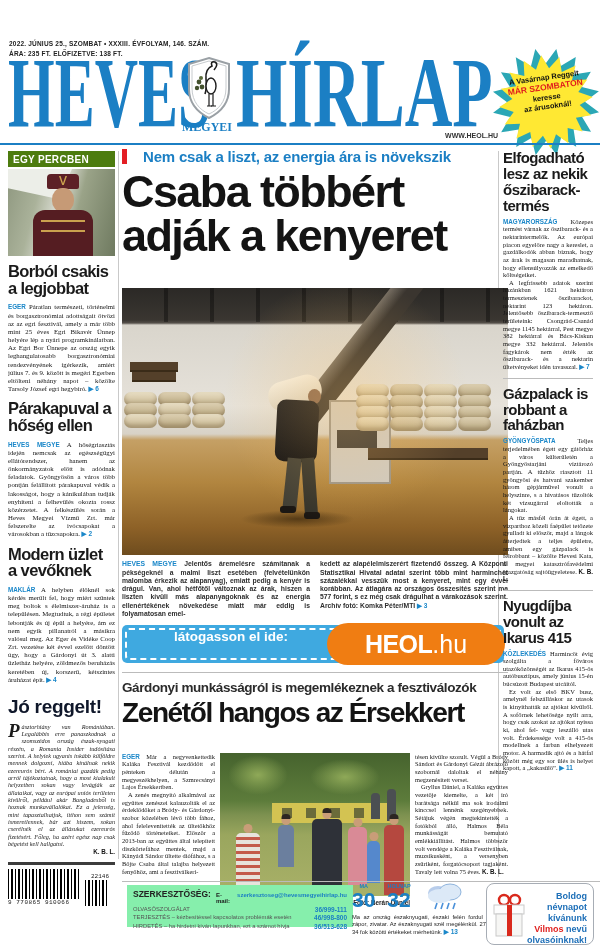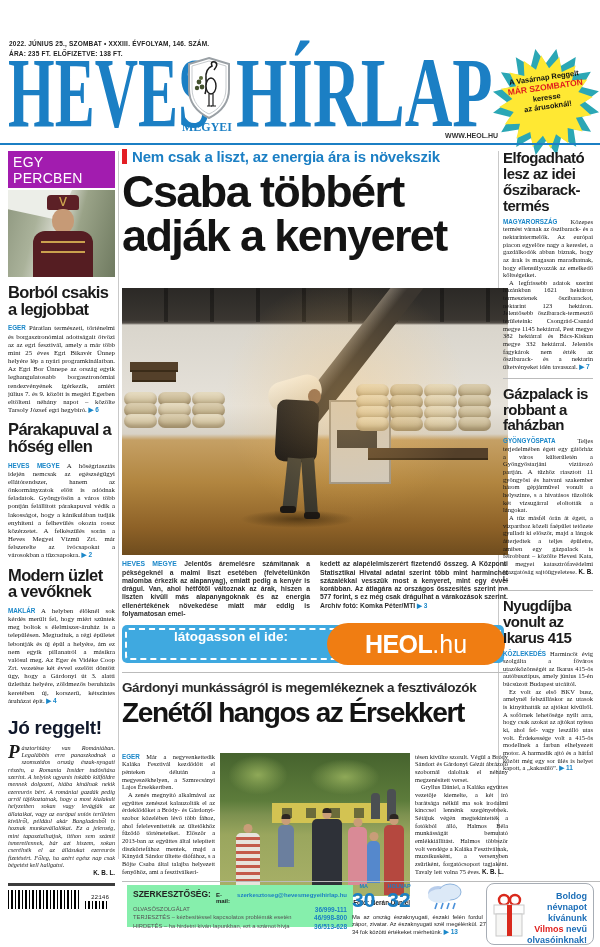--- a/index.html
+++ b/index.html
@@ -24,21 +24,21 @@
               line-height:1.25;color:#111;}
   .burst-l1,.burst-l3,.burst-l4{font-size:7.5px;font-weight:bold;}
   .burst-l2{font-size:8.5px;font-weight:bold;color:#e01d1d;}
 
   
   .vrule{width:1px;background:#c9c9c9;}
   .hrule{height:1px;background:#bbb;}
 
   
   #leftcol{left:8px;top:151px;width:107px;height:758px;overflow:hidden;}
-  .section-banner{background:#a21caf;color:#fff;font-weight:normal;font-size:14px;padding:3px 5px 2px;letter-spacing:.3px;}
+  .section-banner{background:#4d7c0f;color:#fff;font-weight:bold;font-size:10px;padding:3px 5px 2px;letter-spacing:.3px;}
   .ltitle{font-size:16.5px;font-weight:bold;letter-spacing:-.6px;line-height:1.02;margin:7px 0 3px;}
   .body{font-family:"Liberation Serif",serif;font-size:6.8px;line-height:1.2;text-align:justify;color:#151515;}
   .tag{font-family:"Liberation Sans",sans-serif;font-weight:bold;color:#1a87c9;font-size:6.3px;}
   .ref{font-family:"Liberation Sans",sans-serif;font-weight:bold;color:#1a87c9;font-size:6.5px;white-space:nowrap;}
   .byline{font-family:"Liberation Sans",sans-serif;font-weight:bold;font-size:6.3px;color:#111;}
   .greet-title{color:#0f172a;font-size:19px;font-weight:bold;margin:12px 0 5px;letter-spacing:-.3px;}
   .greet-body{font-family:"Liberation Serif",serif;font-style:italic;font-size:6.2px;line-height:1.18;
               text-align:justify;max-height:146px;overflow:hidden;}
   .dropcap{float:left;font-size:19px;line-height:15px;font-style:italic;font-weight:bold;padding-right:2px;}
   .greet-by{text-align:right;margin-top:1px;}
@@ -48,21 +48,21 @@
       repeating-linear-gradient(90deg,#000 0 1.5px,#fff 1.5px 3.5px),
       repeating-linear-gradient(90deg,rgba(0,0,0,.9) 0 1px,rgba(255,255,255,0) 1px 6px);
       background-color:#fff;}
   .bars-main{width:72px;}
   .bars-add{width:24px;height:26px;}
   .bc-digits{font-family:"Liberation Mono",monospace;font-size:6px;letter-spacing:.5px;}
   .bc-add-num{font-family:"Liberation Mono",monospace;font-size:6px;text-align:right;}
 
   
   #maincol{left:122px;top:148px;width:386px;}
-  .kicker-row{display:flex;align-items:center;gap:5px;}
+  .kicker-row{display:flex;align-items:center;gap:16px;}
   .kicker-block{width:5px;height:15px;background:#e31e24;}
   .kicker{color:#1b7fc4;font-weight:bold;font-size:15px;letter-spacing:-.2px;}
   .headline{font-size:45px;font-weight:bold;letter-spacing:-1.6px;line-height:.98;color:#141414;margin-top:5px;}
   .mainphoto{position:relative;width:386px;height:267px;margin-top:8px;overflow:hidden;background:
      linear-gradient(180deg,#2b2926 0,#3a3631 32px,#55504a 35px,#d9d5cc 37px,#e6e2da 118px,#d8d2c6 146px,
                      #c5a065 152px,#b1853f 195px,#8d6127 240px,#6e4c1e 267px);}
   .beams{position:absolute;left:0;top:0;width:100%;height:34px;
          background:repeating-linear-gradient(90deg,transparent 0 42px,rgba(0,0,0,.35) 42px 46px);}
   .glow{position:absolute;inset:0;background:radial-gradient(circle at 58% 42%,rgba(255,195,100,.30),transparent 45%);}
   .pallet{position:absolute;background:#54402a;box-shadow:0 2px 0 #3a2b18;}
@@ -376,21 +376,21 @@
       <div class="fest-col">
         <div class="body">
           <p>tésen kívülre szorult. Végül a Bródy Sándort és Gárdonyi Gézát ábrázoló szobornál daloltak el néhány megzenésített verset.</p>
           <p class="ind"><span>Gryllus Dániel, a Kaláka együttes vezetője kiemelte, a két író barátsága nélkül ma sok irodalmi kinccsel lennénk szegényebbek. Sétájuk végén megtekintették a fotókból álló, Halmos Béla munkásságát bemutató emlékkiállítást. Halmos többször volt vendége a Kaláka Fesztiválnak, muzsikusként, a versenyben zsűriként, forgatócsoport tagjaként. Tavaly lett volna 75 éves.</span> <b class="byline">K. B. L.</b></p>
         </div>
       </div>
     </div>
   </div>
 
   <div class="abs" id="rightcol">
-    <h3 class="rtitle">Elfogadható lesz az idei őszibarack-termés</h3>
+    <h3 class="rtitle">Elfogadható lesz az nekik őszibarack-termés</h3>
     <div class="body">
       <p><b class="tag">MAGYARORSZÁG</b> <span>Közepes termést várnak az őszibarack- és a nektarintermelők. Az európai piacon egyelőre nagy a kereslet, a gazdálkodók abban bíznak, hogy az árak is magasan maradhatnak, hogy ellensúlyozzák az emelkedő költségeiket.</span></p>
       <p class="ind"><span>A legfrissebb adatok szerint hazánkban 1621 hektáron termesztenek őszibarackot, nektarint 123 hektáron. Jelentősebb őszibarack-termesztő területeink: Csongrád-Csanád megye 1145 hektárral, Pest megye 382 hektárral és Bács-Kiskun megye 332 hektárral. Jelentős fagykárok nem érték az őszibarack- és a nektarin ültetvényeket idén tavasszal.</span> <span class="ref">▶ 7</span></p>
     </div>
     <div class="hrule r-rule"></div>
 
     <h3 class="rtitle">Gázpalack is robbant a faházban</h3>
     <div class="body">
       <p><b class="tag">GYÖNGYÖSPATA</b> <span>Teljes terjedelmében égett egy gátőrház a város külterületén a Gyöngyöstarjáni víztározó partján. A tűzhöz riasztott 11 gyöngyösi és hatvani szakember három gépjárművel vonult a helyszínre, s a hivatásos tűzoltók két vízsugárral eloltották a lángokat.</span></p>
       <p class="ind"><span>A tűz másfél órán át égett, a vízparthoz közeli faépület tetőzete gyulladt ki először, majd a lángok átterjedtek a teljes épületre, amiben egy gázpalack is felrobbant – közölte Hevesi Kata, a megyei katasztrófavédelmi igazgatóság sajtóügyeletese.</span> <b class="byline">K. B. L.</b></p>

